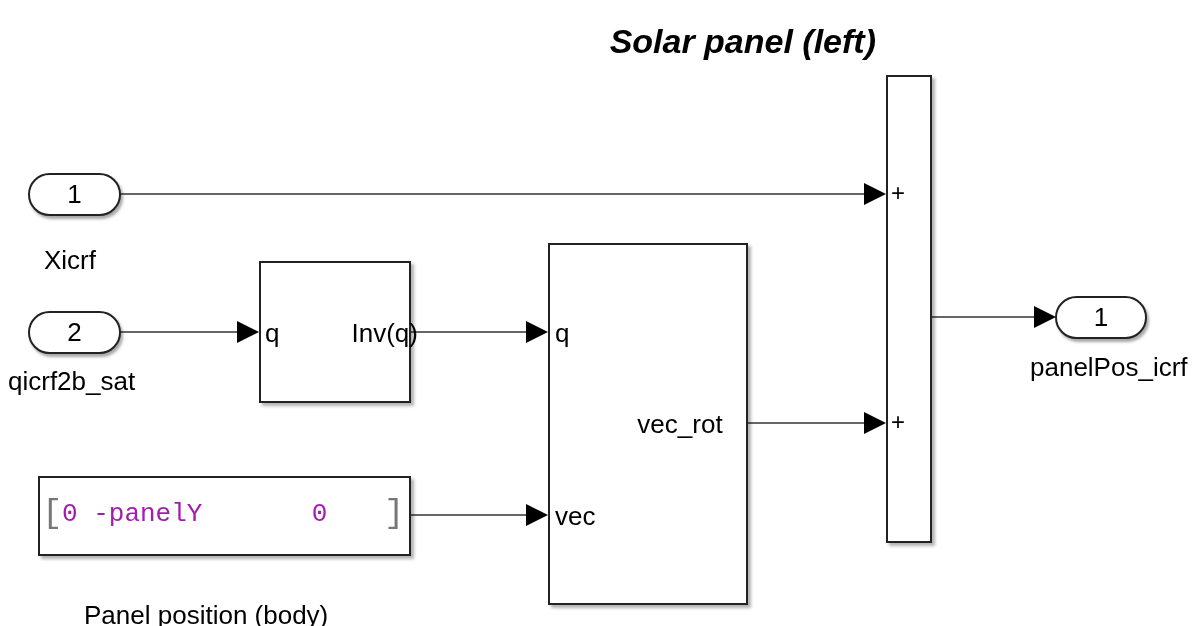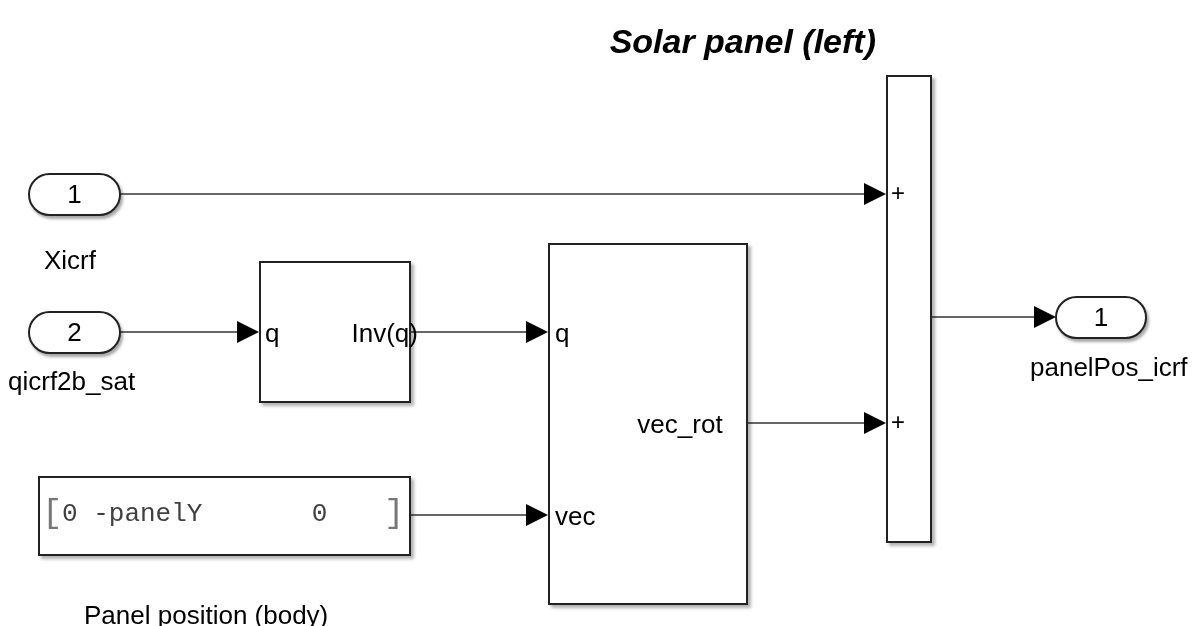--- a/index.html
+++ b/index.html
@@ -7,21 +7,21 @@
          font-family: "Liberation Sans", sans-serif; color: #000; }
   .abs { position: absolute; }
   .title { left: 0; width: 876px; top: 22px; text-align: right; font-size: 34px; font-weight: bold; font-style: italic; }
   .port { border: 2px solid #222; border-radius: 22px; background: #fff;
           box-shadow: 2px 3px 3px rgba(0,0,0,0.35); display: flex; align-items: center;
           justify-content: center; font-size: 26px; box-sizing: border-box; }
   .block { border: 2px solid #222; background: #fff; box-sizing: border-box;
            box-shadow: 3px 3px 3px rgba(0,0,0,0.3); }
   .label { font-size: 26px; white-space: nowrap; }
   .portlbl { font-size: 26px; white-space: nowrap; }
-  .const-text { font-family: "Liberation Mono", monospace; font-size: 26px; color: #404040; white-space: pre; }
+  .const-text { font-family: "Liberation Mono", monospace; font-size: 26px; color: #a21caf; white-space: pre; }
   svg.wires { position: absolute; left: 0; top: 0; }
 </style>
 </head>
 <body>
 
 <svg class="wires" width="1201" height="626">
   <g stroke="#333" stroke-width="1.3" fill="none">
     <line x1="120" y1="194" x2="864" y2="194"></line>
     <line x1="120" y1="332" x2="238" y2="332"></line>
     <line x1="410" y1="332" x2="527" y2="332"></line>

